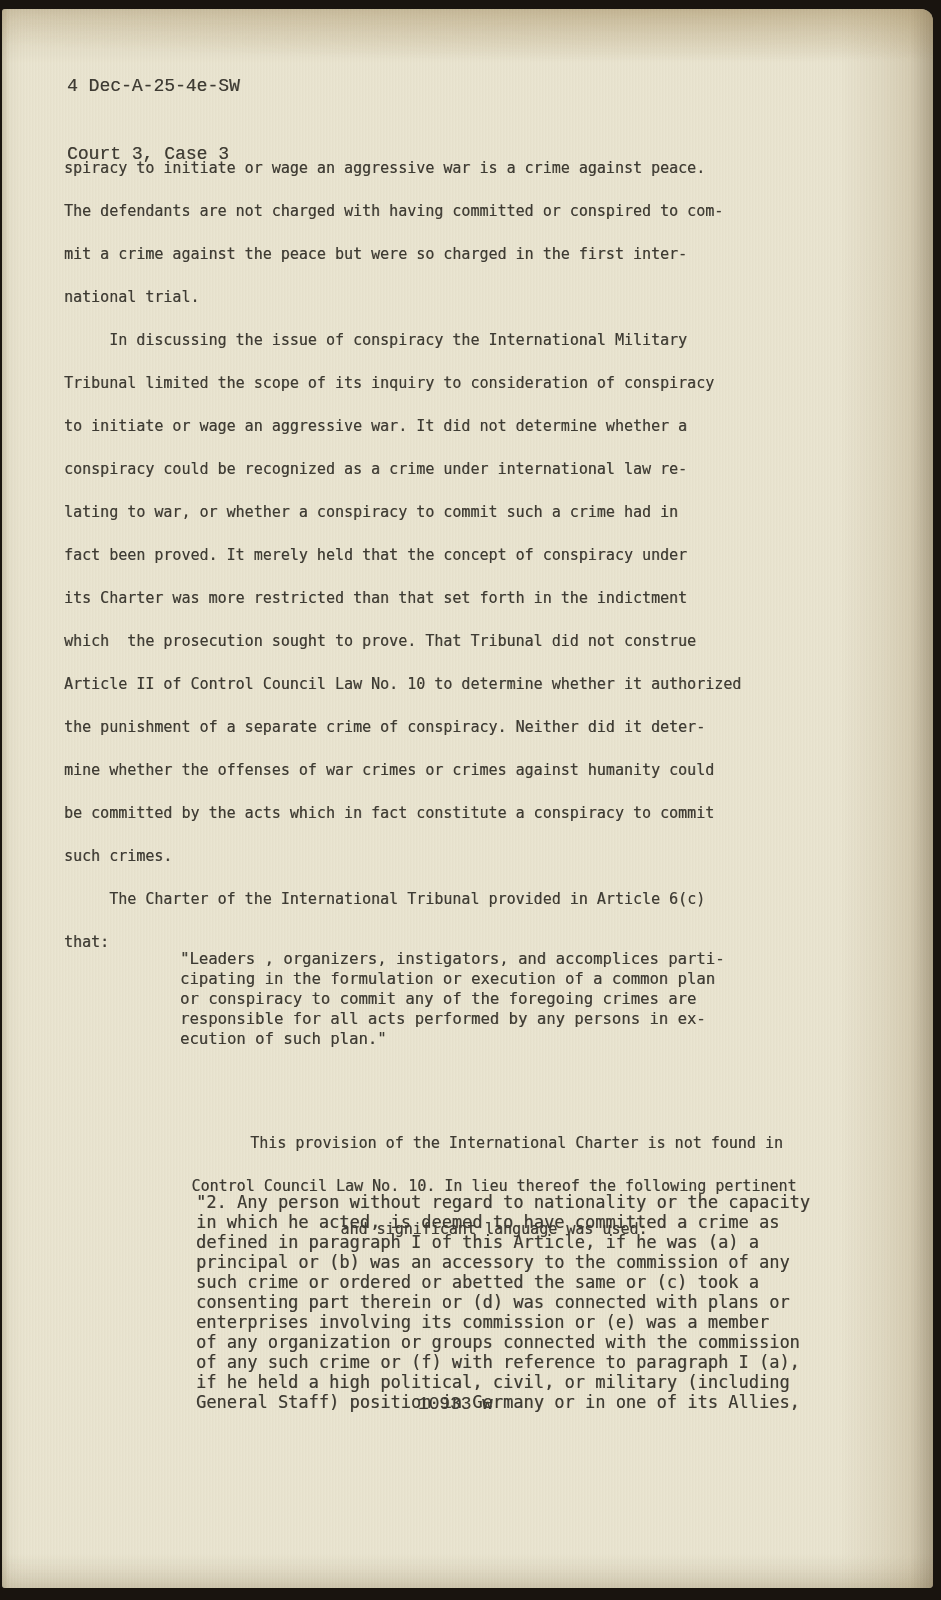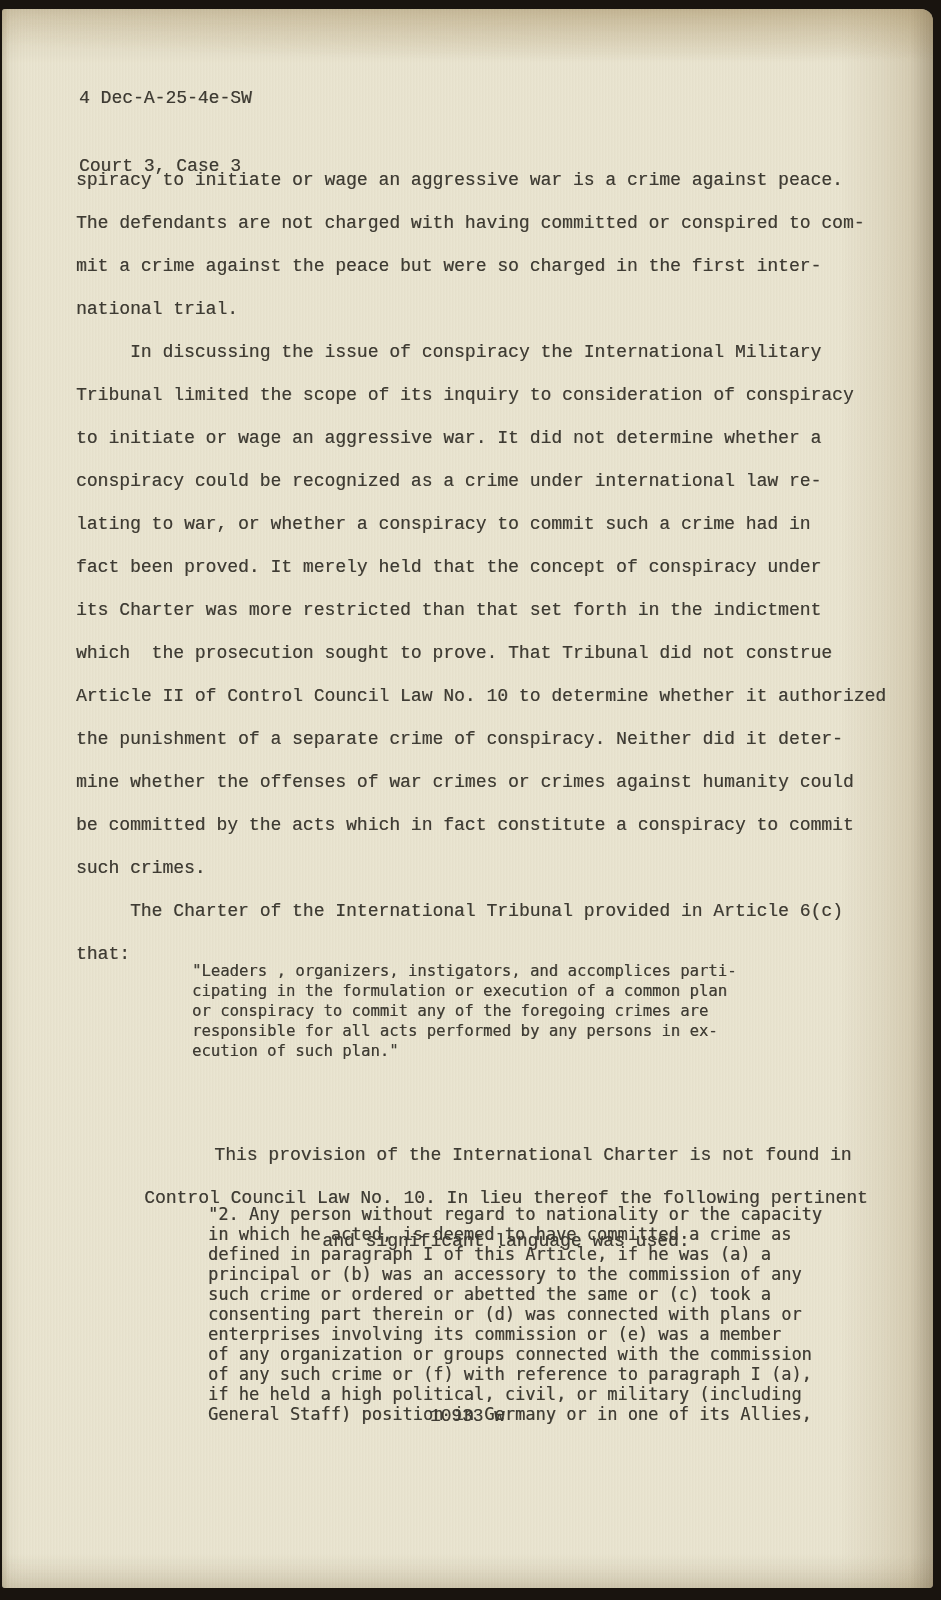--- a/index.html
+++ b/index.html
@@ -50,36 +50,35 @@
       90deg,
       rgba(120, 105, 70, 0.030) 0px,
       rgba(120, 105, 70, 0.030) 1px,
       rgba(255, 255, 250, 0.025) 2px,
       rgba(255, 255, 250, 0.025) 3px
     );
   }
   
   .typed {
     position: absolute;
-    margin: 12px;
+    margin: 0;
     white-space: pre-wrap;
     color: #3e3b33;
     text-shadow: 0.4px 0.3px 0.6px rgba(62, 59, 51, 0.55);
     z-index: 2;
   }
   .header-block {
     left: 67px;
     top: 30px;
     font-size: 18px;
     line-height: 22.5px;
   }
   .body-block {
-    font-size: 18px;
+    font-size: 15px;
     line-height: 43px;
-    font-family: Liberation Mono, monospace;
   }
   .body-a { left: 64px; top: 147px;  width: 860px; }
   .body-b { left: 64px; top: 1122px; width: 860px; text-align: center; }
   .quote-block-1 {
     left: 180px;
     top: 949px;
     width: 620px;
     font-size: 15.6px;
     line-height: 20px;
   }

